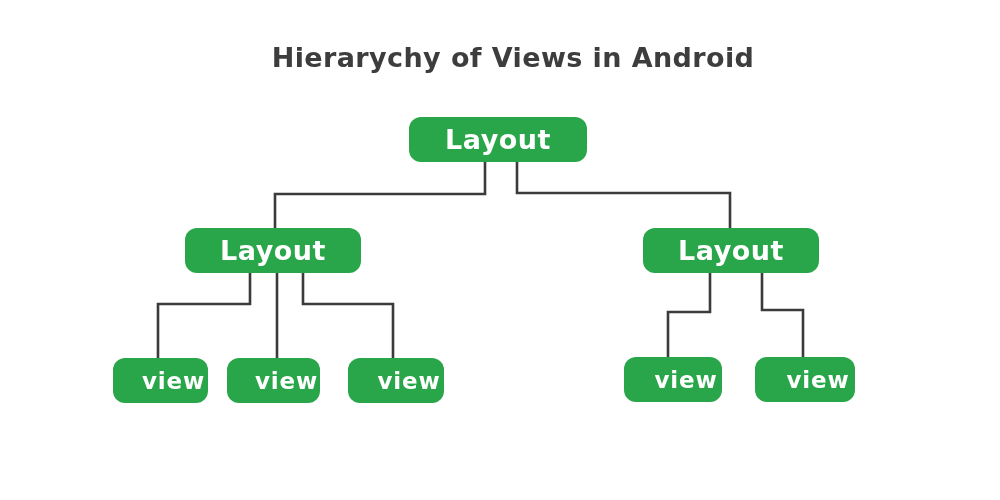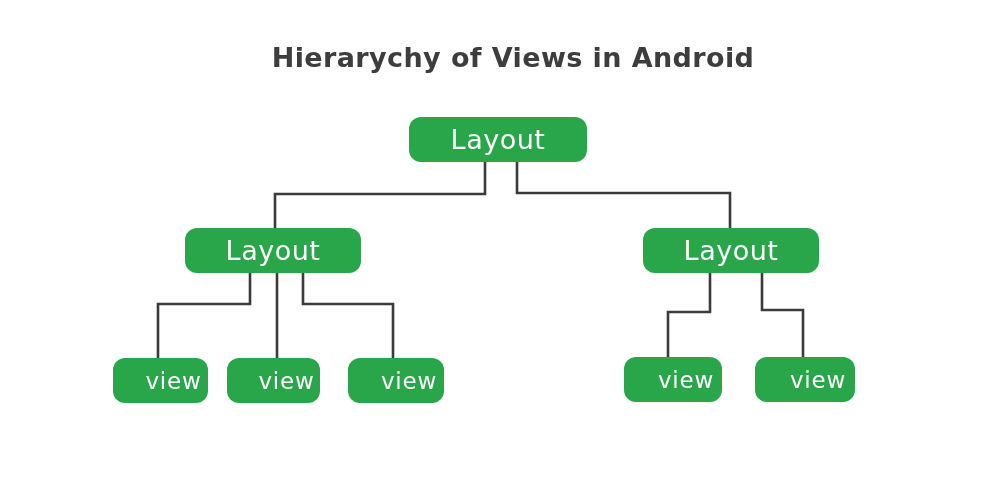--- a/index.html
+++ b/index.html
@@ -40,21 +40,21 @@
     stroke: var(--connector);
     stroke-width: 2.6;
   }
   .node {
     position: absolute;
     display: flex;
     align-items: center;
     justify-content: center;
     background: var(--green);
     color: var(--node-text);
-    font-weight: 400;
+    font-weight: 700;
     border-radius: 12px;
     letter-spacing: 0.5px;
     white-space: nowrap;
   }
   .node.view { letter-spacing: 0.8px; padding-left: 26px; }
 </style>
 </head>
 <body>
 
 <div class="stage">

